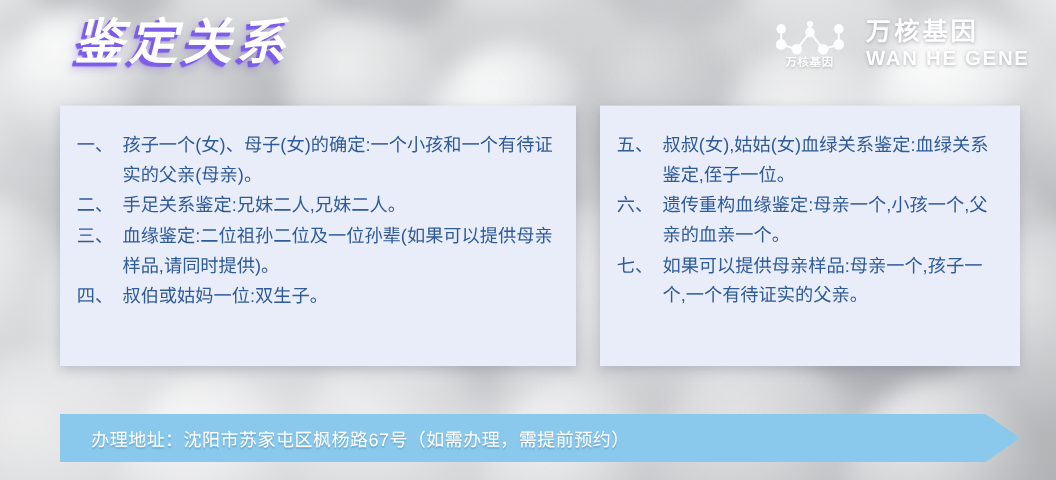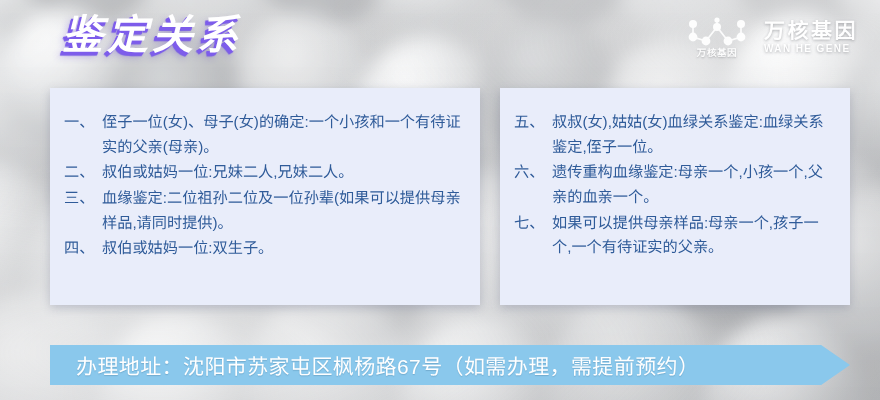--- a/index.html
+++ b/index.html
@@ -81,21 +81,21 @@
     letter-spacing:.6px; line-height:1;
     text-shadow:0 1px 2px rgba(120,122,126,.5);
   }
   .brand-words { display:flex; flex-direction:column; gap:3px; }
   .brand-cn {
     font-size:21px; font-weight:700; color:#ffffff;
     letter-spacing:2.5px; line-height:1;
     text-shadow:0 1px 3px rgba(110,112,116,.55);
   }
   .brand-en {
-    font-size:10px; font-weight:700; color:#ffffff;
+    font-size:17px; font-weight:700; color:#ffffff;
     letter-spacing:1.4px; line-height:1;
     text-shadow:0 1px 3px rgba(110,112,116,.55);
   }
 
   
   .panels {
     position:absolute; left:50px; top:88px;
     width:800px; height:217px;
     display:flex; gap:20px;
   }
@@ -129,21 +129,21 @@
   }
   .banner-shape {
     position:absolute; inset:0;
     background:#8ac8ec;
     clip-path:polygon(0 0, 96.4% 0, 100% 50%, 96.4% 100%, 0 100%);
   }
   .banner-text {
     position:absolute; left:26px; top:0;
     height:40px; display:flex; align-items:center;
     color:#ffffff;
-    font-size:21px; font-weight:400;
+    font-size:15px; font-weight:400;
     letter-spacing:.4px;
     white-space:nowrap;
     text-shadow:0 1px 1px rgba(70,120,155,.35);
   }
 </style>
 </head>
 <body>
 
 <div id="poster">
 
@@ -215,25 +215,25 @@
       <span class="brand-cn">万核基因</span>
       <span class="brand-en">WAN HE GENE</span>
     </div>
   </div>
 
   <div class="panels">
 
     <div class="panel left">
       <div class="item">
         <span class="item-num">一、</span>
-        <span class="item-text">侄子一位(女)、母子(女)的确定:一个小孩和一个有待证实的父亲(母亲)。</span>
+        <span class="item-text">孩子一个(女)、母子(女)的确定:一个小孩和一个有待证实的父亲(母亲)。</span>
       </div>
       <div class="item">
         <span class="item-num">二、</span>
-        <span class="item-text">叔伯或姑妈一位:兄妹二人,兄妹二人。</span>
+        <span class="item-text">手足关系鉴定:兄妹二人,兄妹二人。</span>
       </div>
       <div class="item">
         <span class="item-num">三、</span>
         <span class="item-text">血缘鉴定:二位祖孙二位及一位孙辈(如果可以提供母亲样品,请同时提供)。</span>
       </div>
       <div class="item">
         <span class="item-num">四、</span>
         <span class="item-text">叔伯或姑妈一位:双生子。</span>
       </div>
     </div>

